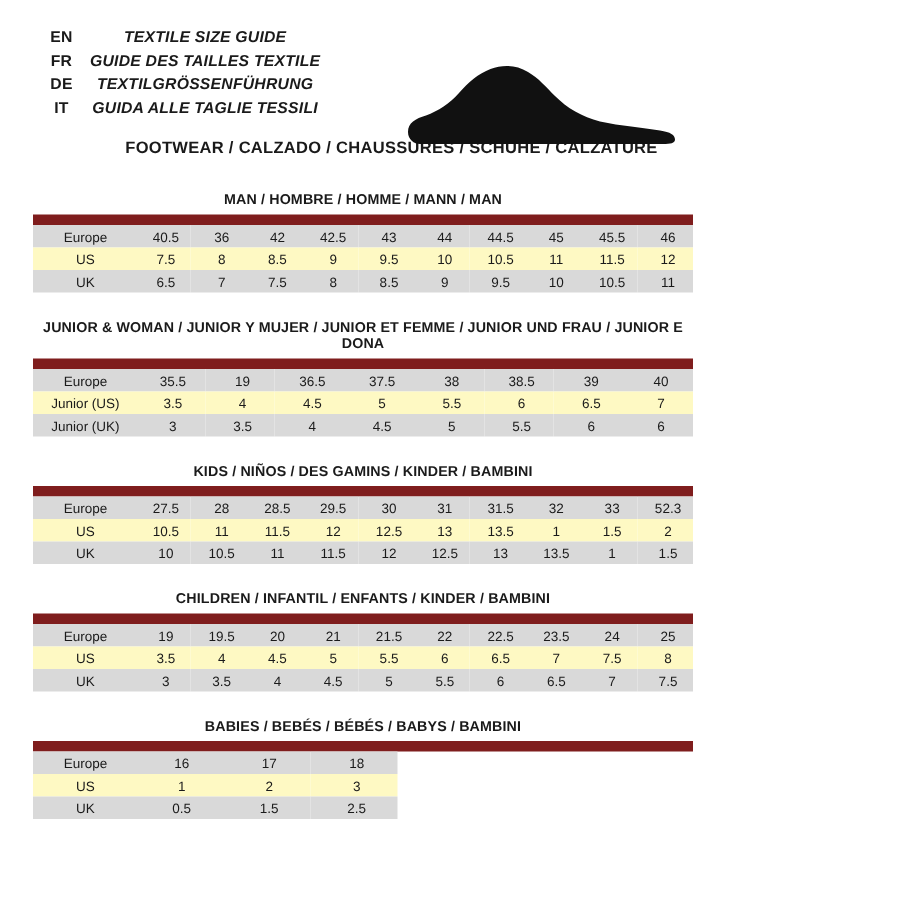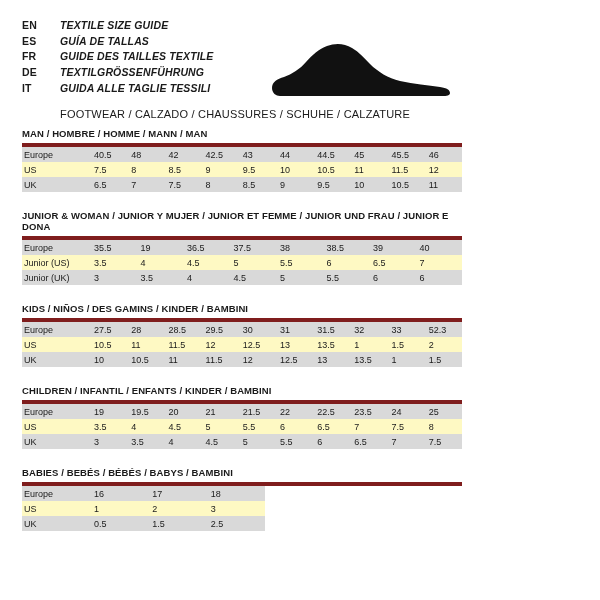--- a/index.html
+++ b/index.html
@@ -10,20 +10,21 @@
     height: 600px;
     background: #ffffff;
     font-family: "Liberation Sans", sans-serif;
     color: #1a1a1a;
   }
   .page {
     position: relative;
     width: 484px;
     height: 600px;
     padding: 18px 22px 0 22px;
+    text-align: center;
   }
 
   
   .header {
     position: relative;
     height: 92px;
   }
   .lang-table {
     border-collapse: collapse;
     font-size: 10.5px;
@@ -49,36 +50,36 @@
   .shoe {
     position: absolute;
     top: 20px;
     right: 8px;
     width: 190px;
     height: 68px;
   }
 
   .section-title {
     font-size: 11px;
-    font-weight: normal;
+    font-weight: bold;
     letter-spacing: .2px;
     margin-top: 12px;
     padding-left: 38px;
   }
 
   
   .block {
     margin-top: 18px;
   }
   .block-title {
     font-size: 9.5px;
     font-weight: bold;
     letter-spacing: .1px;
     padding-bottom: 4px;
-    border-bottom: 4px solid #7f1d1d;
+    border-bottom: 7px solid #7f1d1d;
     margin-bottom: 0;
   }
   table.sizes {
     border-collapse: collapse;
     width: 100%;
     font-size: 9px;
     table-layout: fixed;
   }
   table.sizes td {
     height: 15px;
@@ -100,24 +101,20 @@
 <body>
 
 <div class="page">
 
   <div class="header">
     <table class="lang-table">
       <tbody>
         <tr>
           <td class="lang-code">EN</td>
           <td class="lang-text">TEXTILE SIZE GUIDE</td>
-        </tr>
-        <tr>
-          <td class="lang-code">ES</td>
-          <td class="lang-text">GUÍA DE TALLAS</td>
         </tr>
         <tr>
           <td class="lang-code">FR</td>
           <td class="lang-text">GUIDE DES TAILLES TEXTILE</td>
         </tr>
         <tr>
           <td class="lang-code">DE</td>
           <td class="lang-text">TEXTILGRÖSSENFÜHRUNG</td>
         </tr>
         <tr>
@@ -140,21 +137,21 @@
   </div>
 
   <div id="blocks">
       <div class="block">
         <div class="block-title">MAN / HOMBRE / HOMME / MANN / MAN</div>
         <table class="sizes">
           <tbody>
             <tr class="shaded">
               <td class="lbl">Europe</td>
               <td>40.5</td>
-              <td>48</td>
+              <td>36</td>
               <td>42</td>
               <td>42.5</td>
               <td>43</td>
               <td>44</td>
               <td>44.5</td>
               <td>45</td>
               <td>45.5</td>
               <td>46</td>
             </tr>
             <tr class="plain">

